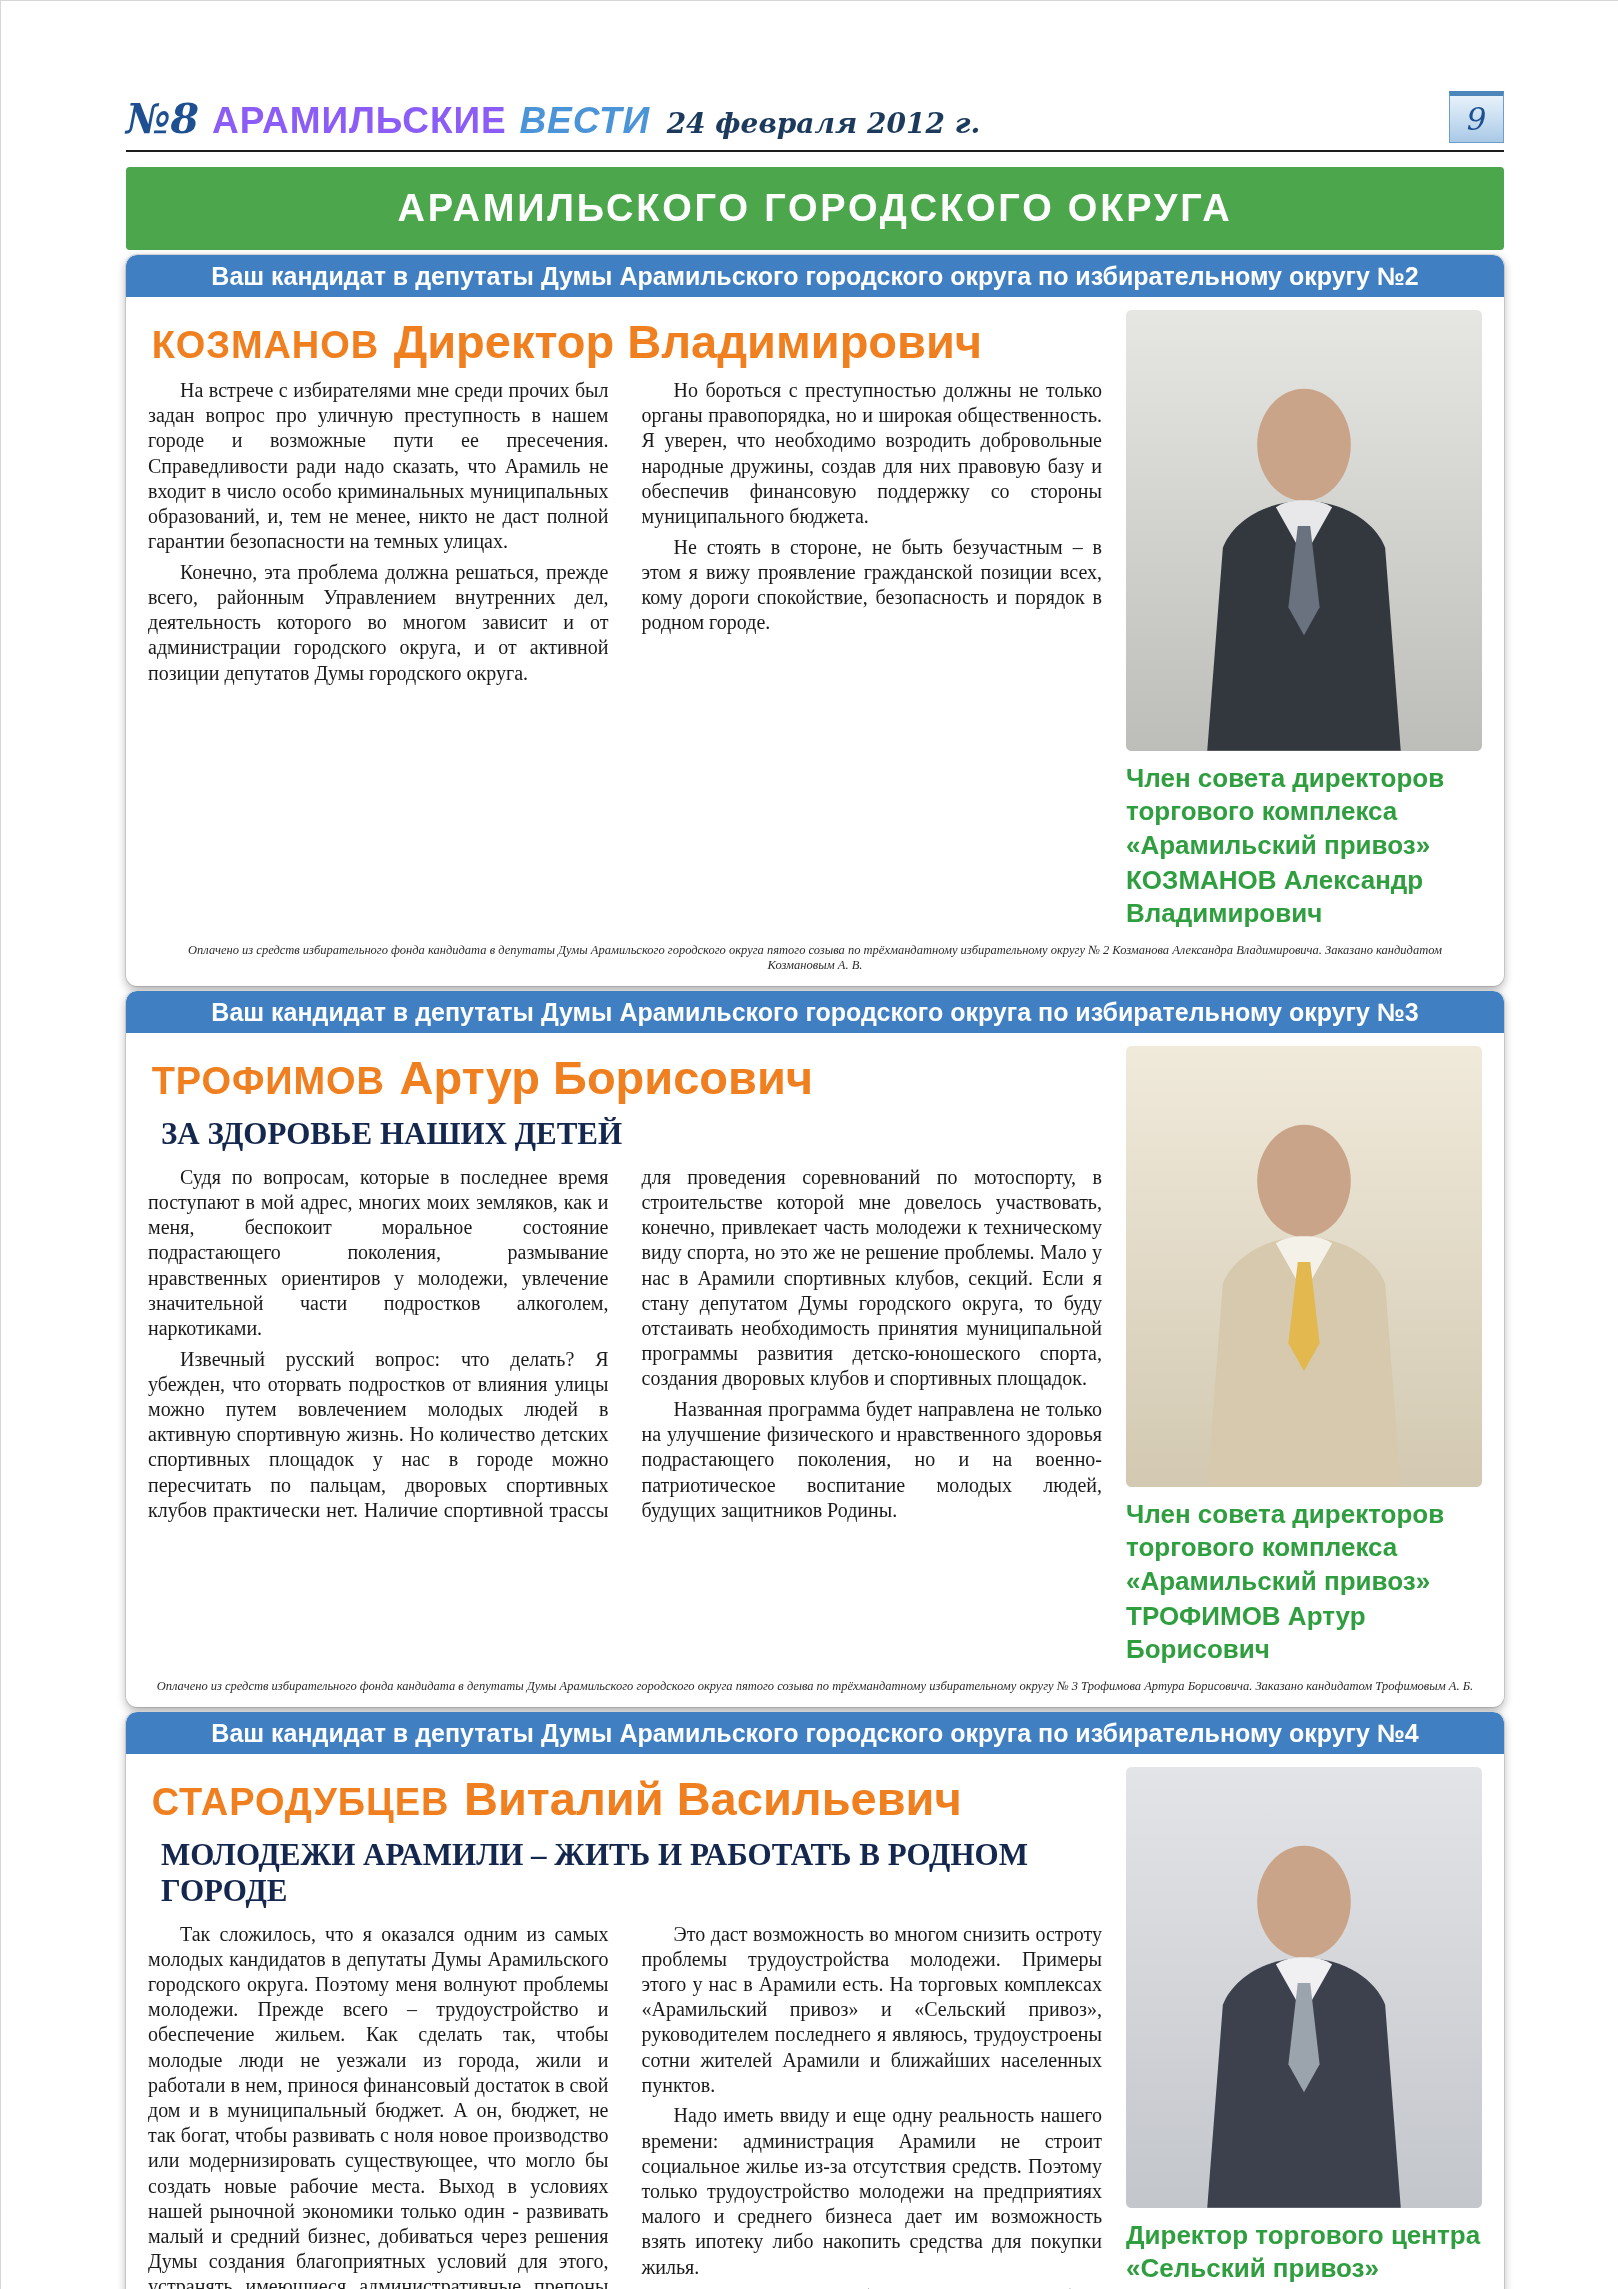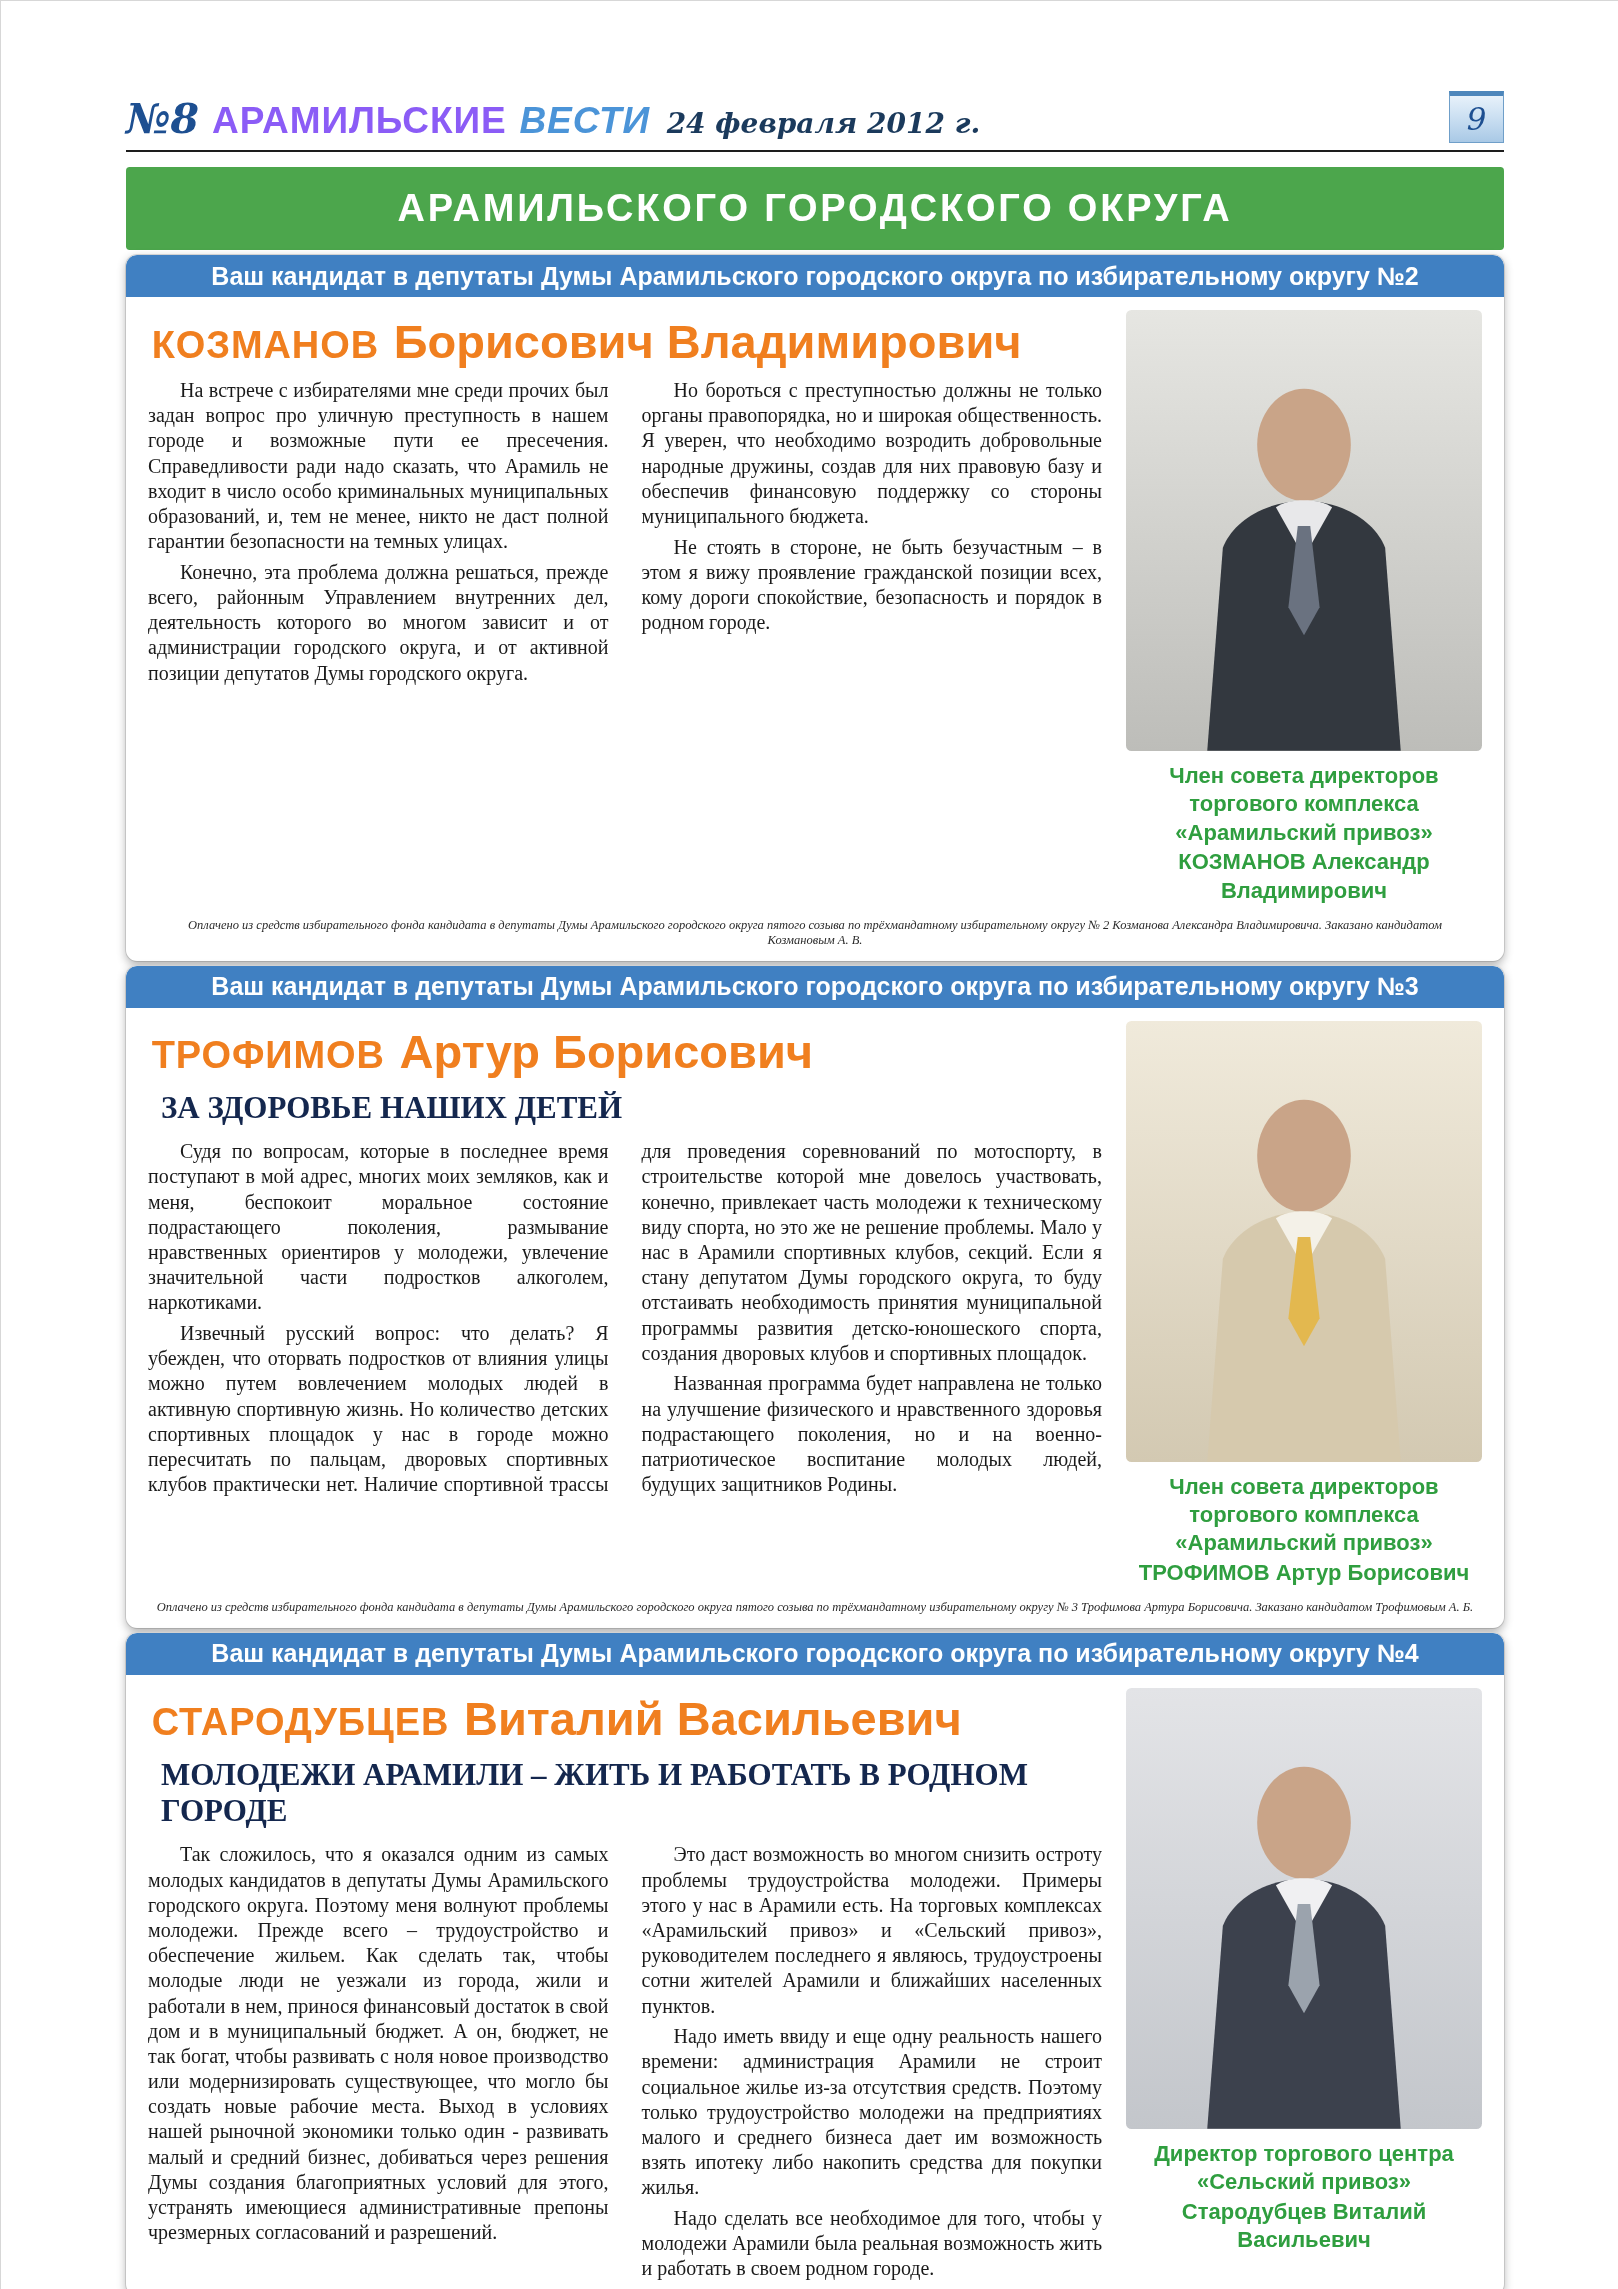--- a/index.html
+++ b/index.html
@@ -109,23 +109,23 @@
   }
   .photo-1 { background: linear-gradient(180deg, #e6e6e2 0%, #bdbdb9 100%); }
   .photo-2 { background: linear-gradient(180deg, #f0eadb 0%, #d3c9b2 100%); }
   .photo-3 { background: linear-gradient(180deg, #e3e4e7 0%, #c3c6cb 100%); }
   .silhouette { width: 100%; height: 92%; }
   .p1 .head, .p2 .head, .p3 .head { fill: #c9a488; }
   .p1 .suit { fill: #33383f; } .p1 .shirt { fill: #e8e8ea; } .p1 .tie { fill: #6a7280; }
   .p2 .suit { fill: #d6c9ad; } .p2 .shirt { fill: #f4f1e8; } .p2 .tie { fill: #e3b84f; }
   .p3 .suit { fill: #3c414d; } .p3 .shirt { fill: #f0f0f2; } .p3 .tie { fill: #9ba3ad; }
   .caption {
-    margin-top: 11px; text-align: center;
-    font-family: "Liberation Sans", sans-serif; font-weight: bold;
-    font-size: 22px; line-height: 1.28; color: #2f9e3f;
+    margin-top: 11px; 
+    font-family: "Liberation Sans", sans-serif; font-weight: bold;
+    font-size: 26px; line-height: 1.28; color: #2f9e3f;
   }
   .caption .cap-role { display: block; }
   .caption .cap-name { display: block; margin-top: 1.8px; }
   .disclaimer {
     text-align: center; font-style: italic;
     font-size: 12.5px; color: #2b2b2b;
     padding: 7.4px 28px 5.5px 28px;
   }
 </style>
 </head>
@@ -151,21 +151,21 @@
   </div>
 
   <section class="card">
     <div class="kicker">
       <span>Ваш кандидат в депутаты Думы Арамильского городского округа по избирательному округу №2</span>
     </div>
     <div class="card-inner">
       <div class="left-col">
         <div class="name-line">
           <span class="surname">КОЗМАНОВ</span>
-          <span class="firstname">Борисович Владимирович</span>
+          <span class="firstname">Директор Владимирович</span>
         </div>
         <div class="body-text">
           <p>На встрече с избирателями мне среди прочих был задан вопрос про уличную преступность в нашем городе и возможные пути ее пресечения. Справедливости ради надо сказать, что Арамиль не входит в число особо криминальных муниципальных образований, и, тем не менее, никто не даст полной гарантии безопасности на темных улицах.</p>
           <p>Конечно, эта проблема должна решаться, прежде всего, районным Управлением внутренних дел, деятельность которого во многом зависит и от администрации городского округа, и от активной позиции депутатов Думы городского округа.</p>
           <p>Но бороться с преступностью должны не только органы правопорядка, но и широкая общественность. Я уверен, что необходимо возродить добровольные народные дружины, создав для них правовую базу и обеспечив финансовую поддержку со стороны муниципального бюджета.</p>
           <p>Не стоять в стороне, не быть безучастным – в этом я вижу проявление гражданской позиции всех, кому дороги спокойствие, безопасность и порядок в родном городе.</p>
         </div>
       </div>
       <figure class="photo-col">
         <div class="photo photo-1">

